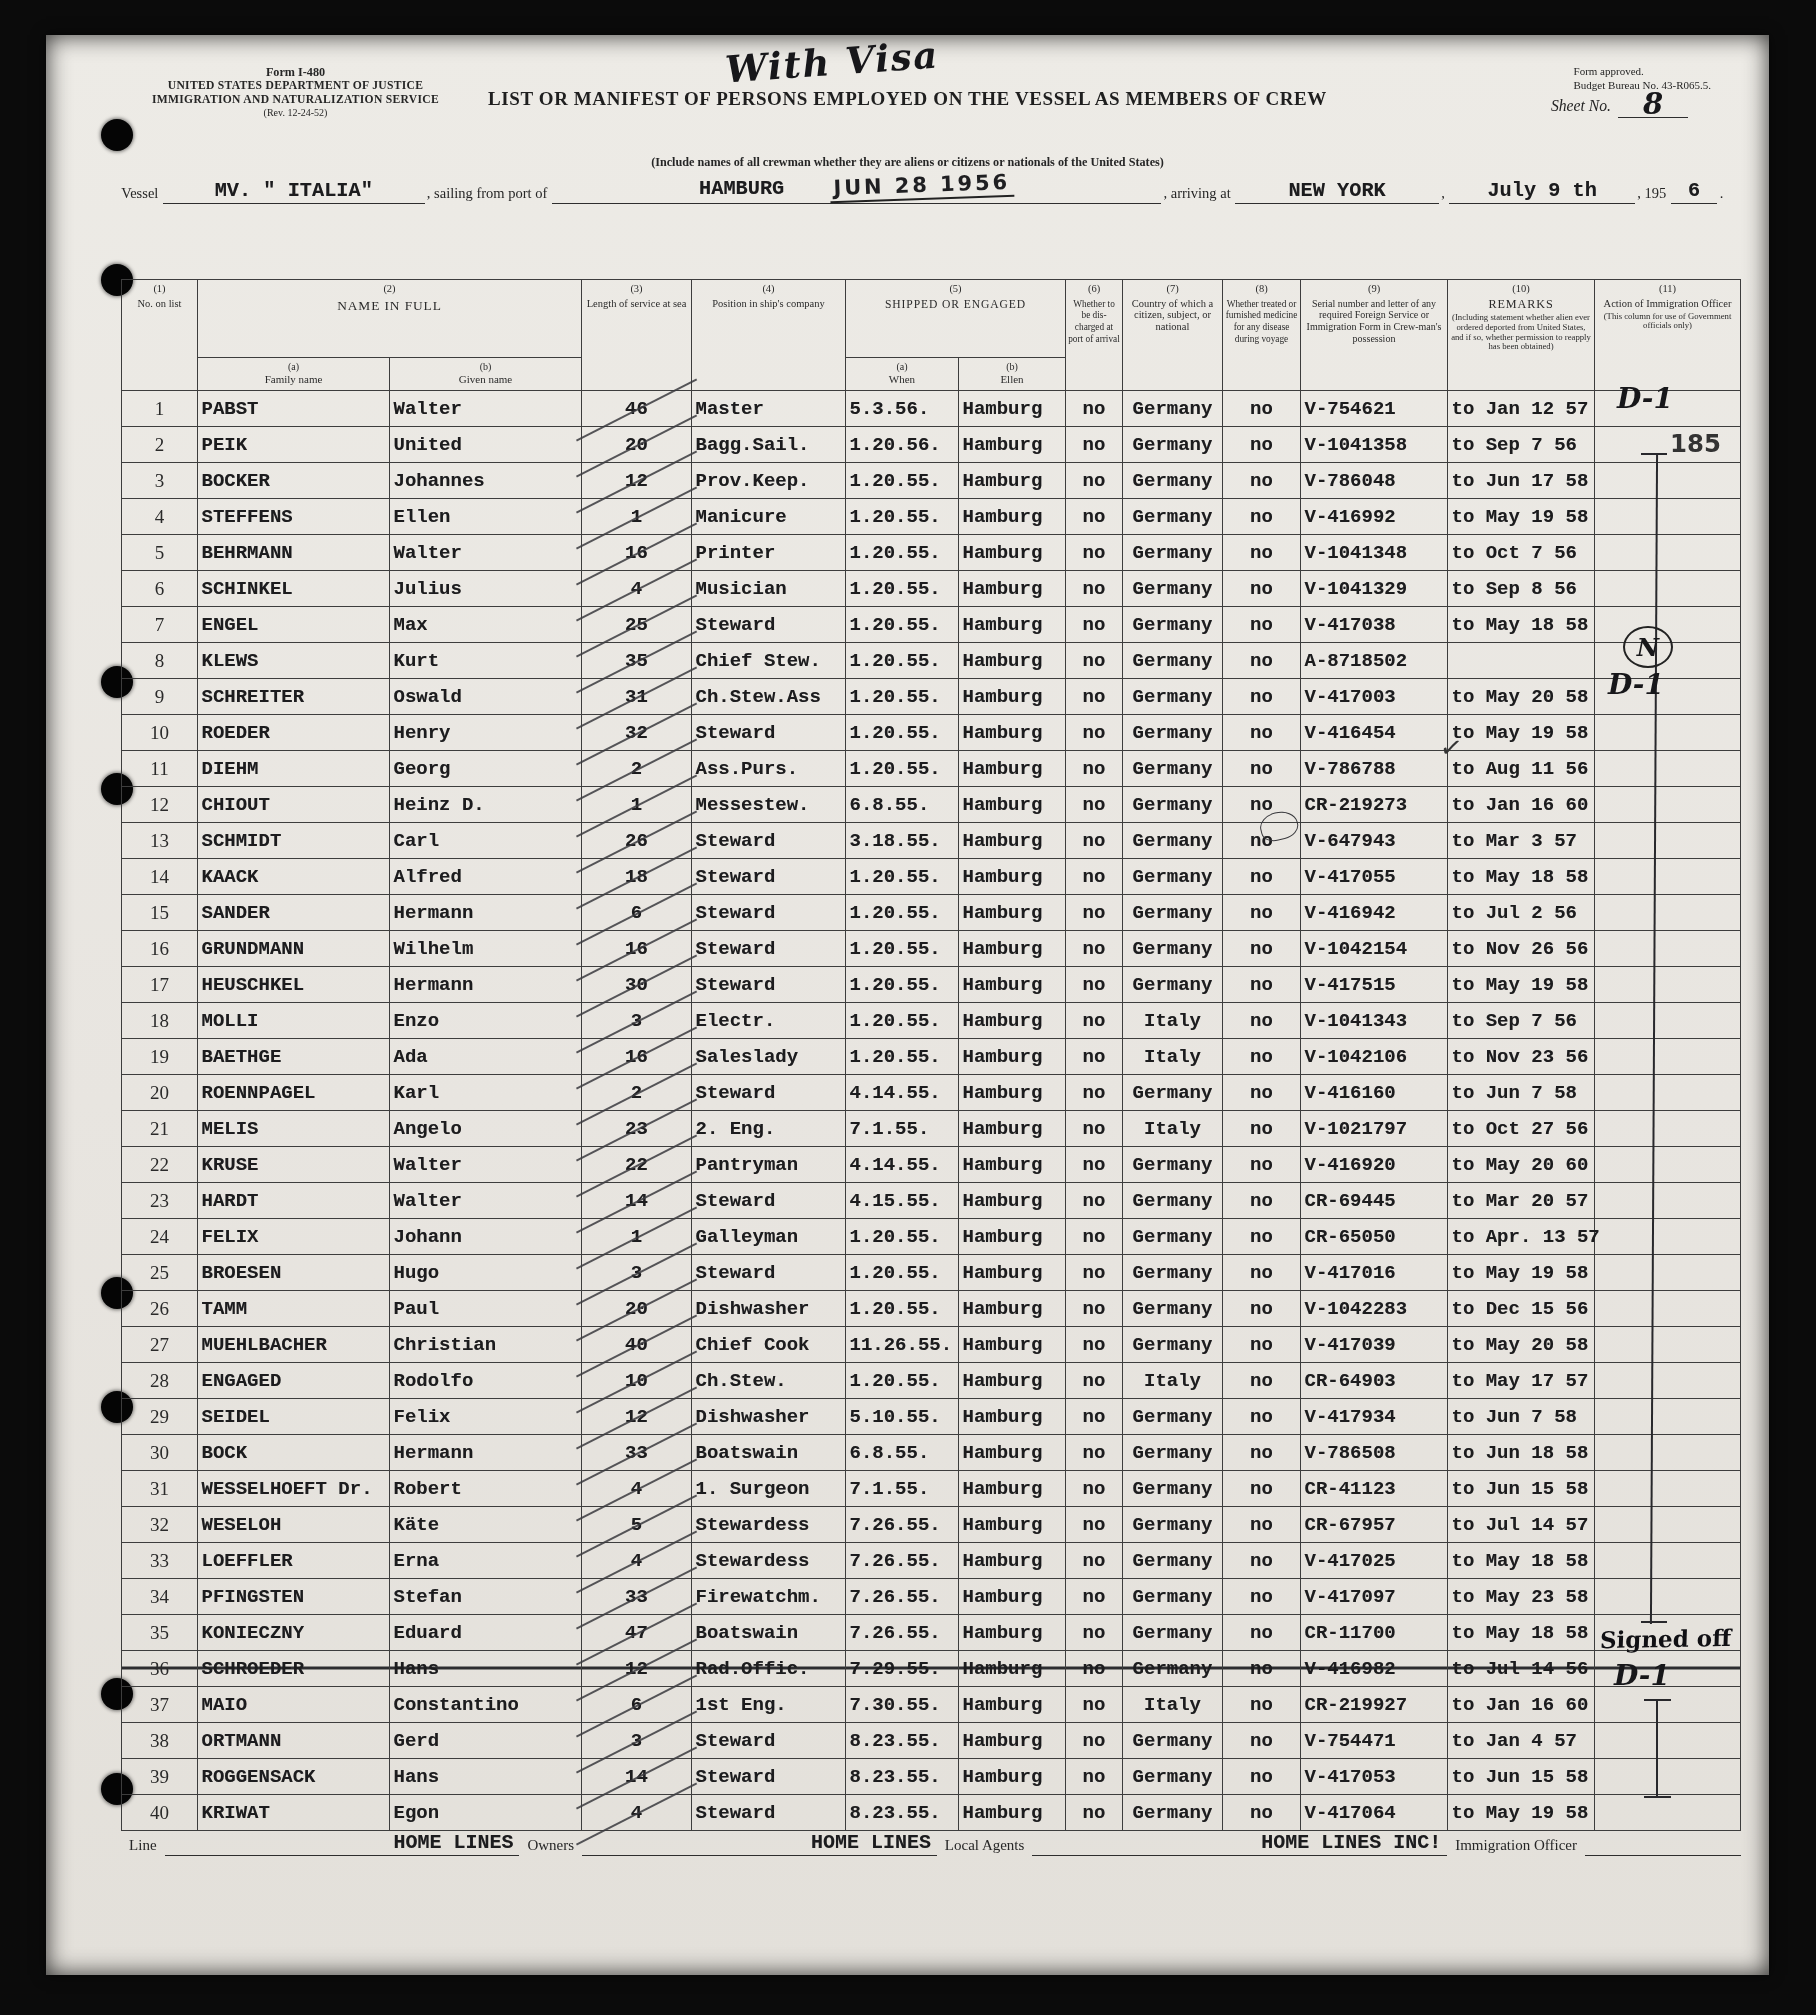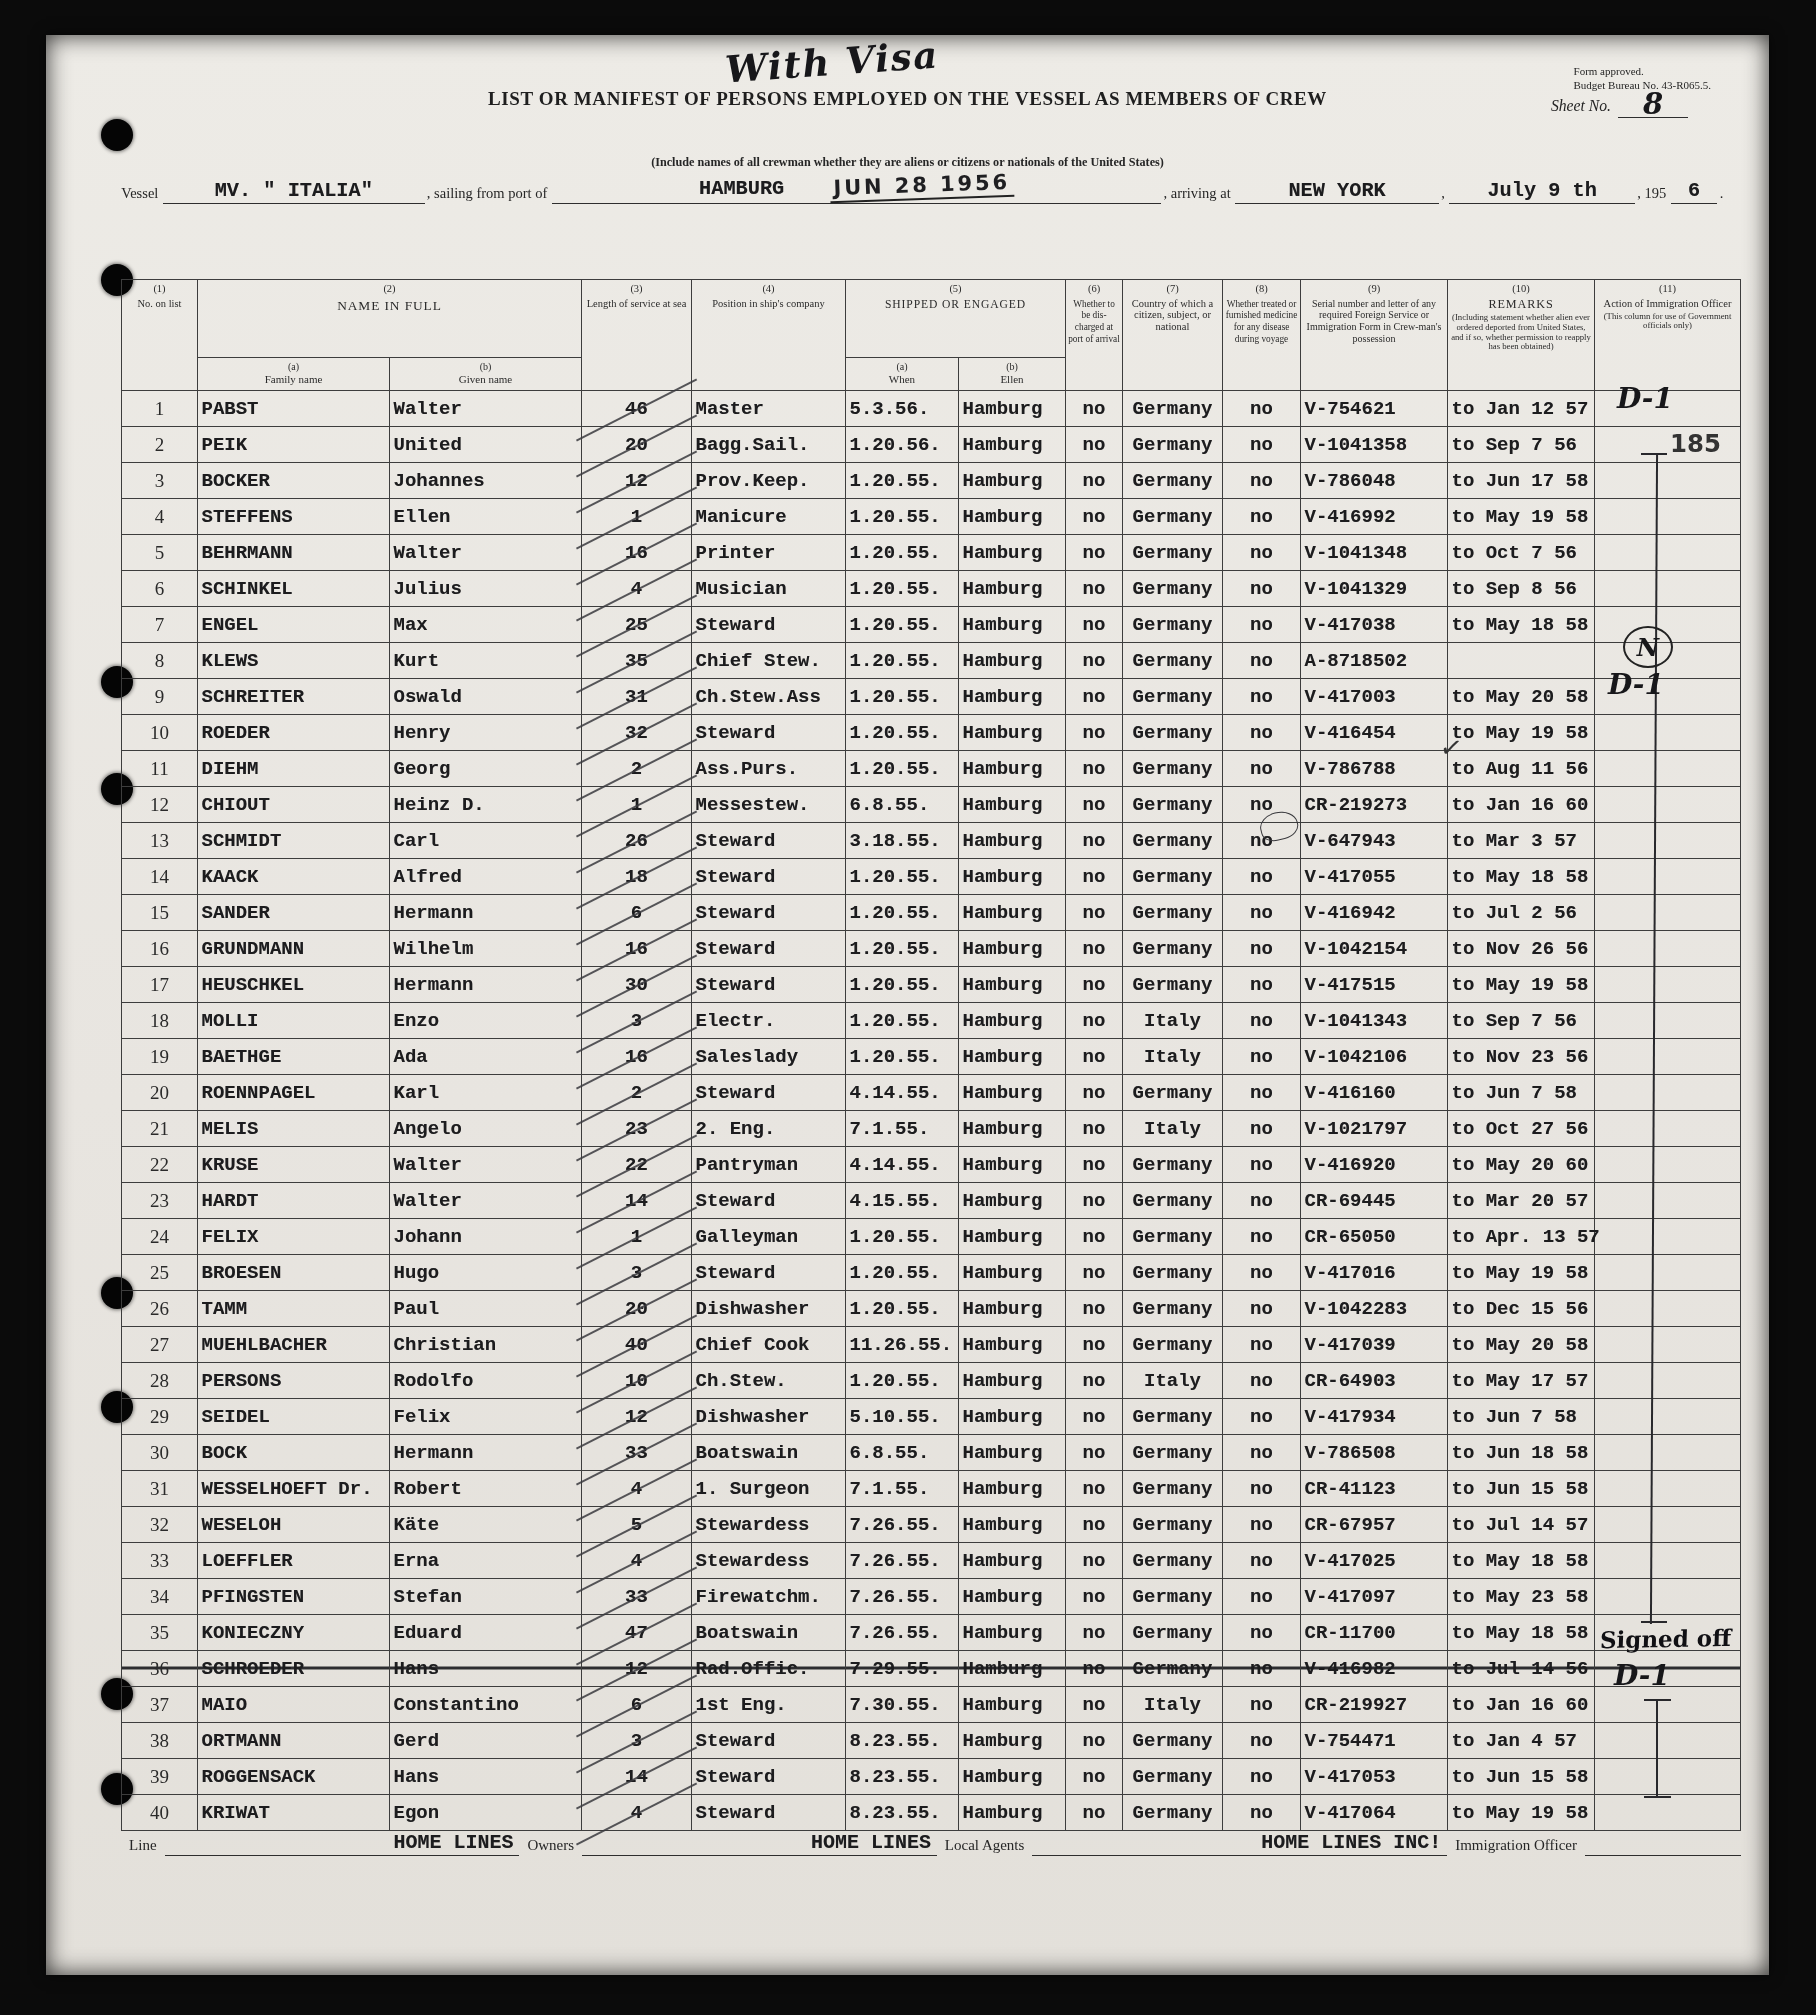--- a/index.html
+++ b/index.html
@@ -189,20 +189,26 @@
     <div class="hole" style="top:229px"></div>
     <div class="hole" style="top:631px"></div>
     <div class="hole" style="top:738px"></div>
     <div class="hole" style="top:1242px"></div>
     <div class="hole" style="top:1356px"></div>
     <div class="hole" style="top:1643px"></div>
     <div class="hole" style="top:1738px"></div>
 
     <div class="with-visa hand">With Visa</div>
 
+    <div class="block-agency">
+      <div class="agency-form">Form I-480</div>
+      <div class="agency-l1">UNITED STATES DEPARTMENT OF JUSTICE</div>
+      <div class="agency-l2">IMMIGRATION AND NATURALIZATION SERVICE</div>
+      <div class="agency-rev">(Rev. 12-24-52)</div>
+    </div>
 
     <div class="block-approved">
       <div>Form approved.</div>
       <div>Budget Bureau No. 43-R065.5.</div>
     </div>
 
     <div class="block-title">
       <h1>LIST OR MANIFEST OF PERSONS EMPLOYED ON THE VESSEL AS MEMBERS OF CREW</h1>
     </div>
     <div class="block-sheet">
@@ -715,21 +721,21 @@
         <td class="c-where typed">Hamburg</td>
         <td class="c-discharge typed">no</td>
         <td class="c-country typed">Germany</td>
         <td class="c-medicine typed">no</td>
         <td class="c-serial typed">V-417039</td>
         <td class="c-remarks typed">to May 20 58</td>
         <td class="c-action"></td>
       </tr>
             <tr>
         <td class="c-no">28</td>
-        <td class="c-family typed">PERSONS</td>
+        <td class="c-family typed">ENGAGED</td>
         <td class="c-given typed">Rodolfo</td>
         <td class="c-service typed">10</td>
         <td class="c-position typed">Ch.Stew.</td>
         <td class="c-when typed">1.20.55.</td>
         <td class="c-where typed">Hamburg</td>
         <td class="c-discharge typed">no</td>
         <td class="c-country typed">Italy</td>
         <td class="c-medicine typed">no</td>
         <td class="c-serial typed">CR-64903</td>
         <td class="c-remarks typed">to May 17 57</td>

